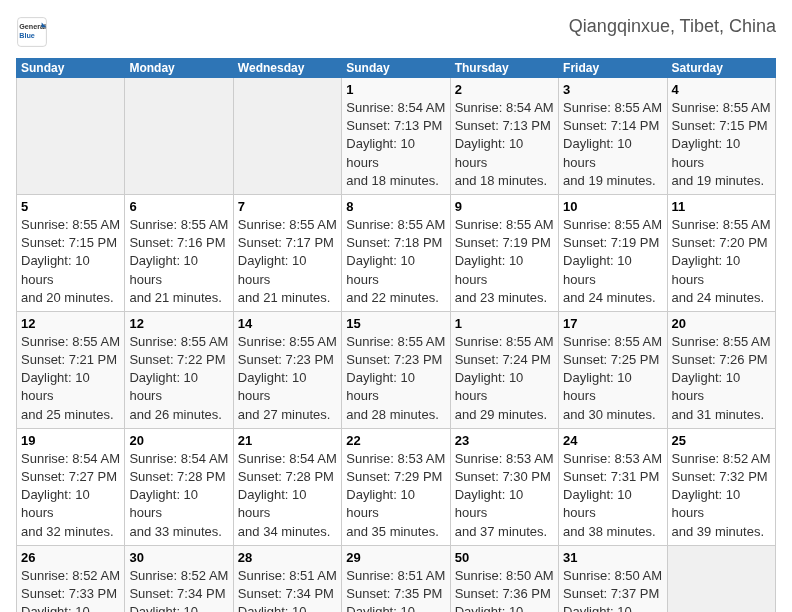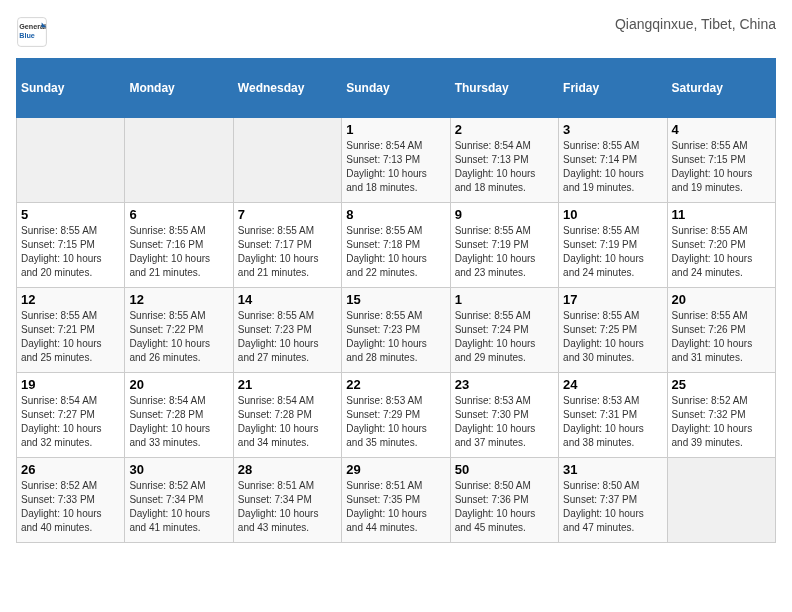--- a/index.html
+++ b/index.html
@@ -27,32 +27,32 @@
     }
     .title-area {
       text-align: right;
     }
     .calendar-title {
       font-size: 32px;
       color: #333;
       font-weight: normal;
     }
     .calendar-subtitle {
-      font-size: 14px;
+      font-size: 18px;
       color: #555;
     }
     table {
       width: 100%;
       border-collapse: collapse;
       font-size: 10.5px;
     }
     thead tr th {
       background-color: #2e75b6;
       color: #fff;
-      padding: 22px 4px;
+      padding: 2px 4px;
       text-align: left;
       font-size: 12px;
       font-weight: bold;
       border: 1px solid #2e75b6;
     }
     tbody tr td {
       border: 1px solid #ccc;
       vertical-align: top;
       padding: 4px;
       height: 85px;
@@ -64,21 +64,21 @@
     }
     tbody tr td.empty {
       background: #f0f0f0;
     }
     .day-number {
       font-size: 13px;
       font-weight: bold;
       margin-bottom: 2px;
     }
     .day-info {
-      font-size: 10px;
+      font-size: 13px;
       color: #333;
       line-height: 1.4;
     }
   </style>
 </head>
 <body>
 
 <div class="header-area">
   <div class="logo">
     <svg class="logo-icon" viewBox="0 0 40 40">

